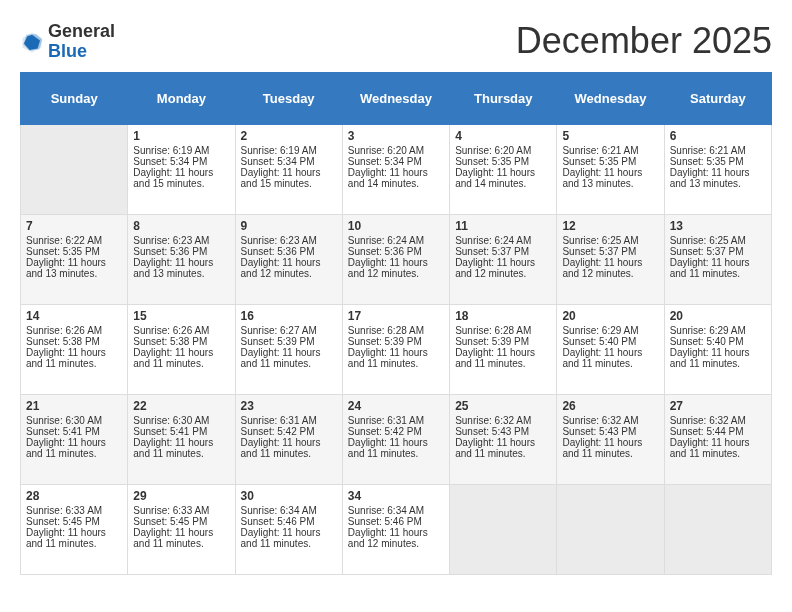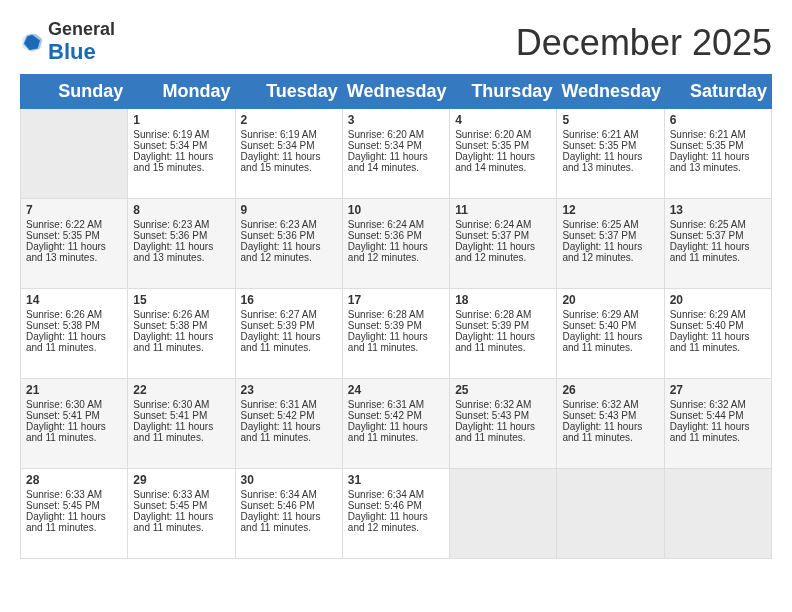--- a/index.html
+++ b/index.html
@@ -21,21 +21,21 @@
       align-items: center;
       gap: 4px;
     }
     .logo-text-general {
       font-size: 18px;
       font-weight: bold;
       color: #333;
       line-height: 1.1;
     }
     .logo-text-blue {
-      font-size: 22px;
+      font-size: 18px;
       font-weight: bold;
       color: #1a6ab5;
       line-height: 1.1;
     }
     .logo-icon {
       width: 24px;
       height: 24px;
     }
     .title-area {
       text-align: right;
@@ -50,24 +50,24 @@
       color: #333;
     }
     table {
       width: 100%;
       border-collapse: collapse;
       table-layout: fixed;
     }
     th {
       background-color: #3579c0;
       color: #fff;
-      font-size: 18px;
+      font-size: 13px;
       font-weight: bold;
-      padding: 6px 4px;
-      text-align: right;
+      padding: 18px 4px;
+      text-align: center;
       border: 1px solid #3579c0;
     }
     td {
       vertical-align: top;
       padding: 4px 5px;
       font-size: 10px;
       color: #333;
       border: 1px solid #ddd;
       height: 90px;
       background: #fff;
@@ -308,21 +308,21 @@
           <div>Sunset: 5:45 PM</div>
           <div>Daylight: 11 hours and 11 minutes.</div>
         </td>
         <td>
           <span class="day-number">30</span>
           <div>Sunrise: 6:34 AM</div>
           <div>Sunset: 5:46 PM</div>
           <div>Daylight: 11 hours and 11 minutes.</div>
         </td>
         <td>
-          <span class="day-number">31</span>
+          <span class="day-number">34</span>
           <div>Sunrise: 6:34 AM</div>
           <div>Sunset: 5:46 PM</div>
           <div>Daylight: 11 hours and 12 minutes.</div>
         </td>
         <td class="empty-cell"></td>
         <td class="empty-cell"></td>
         <td class="empty-cell"></td>
       </tr>
     </tbody>
 </table>

